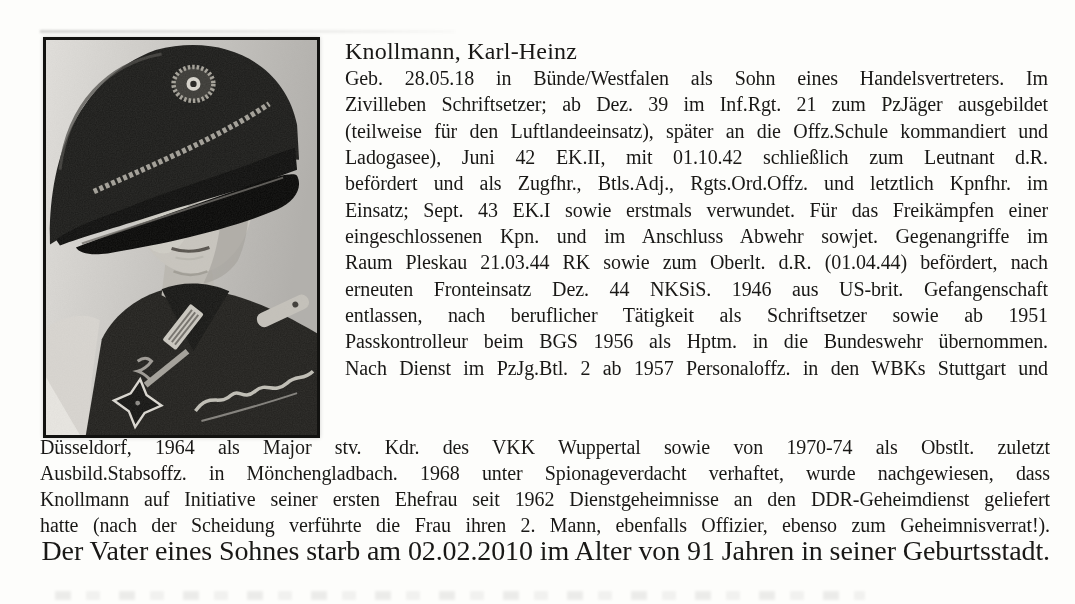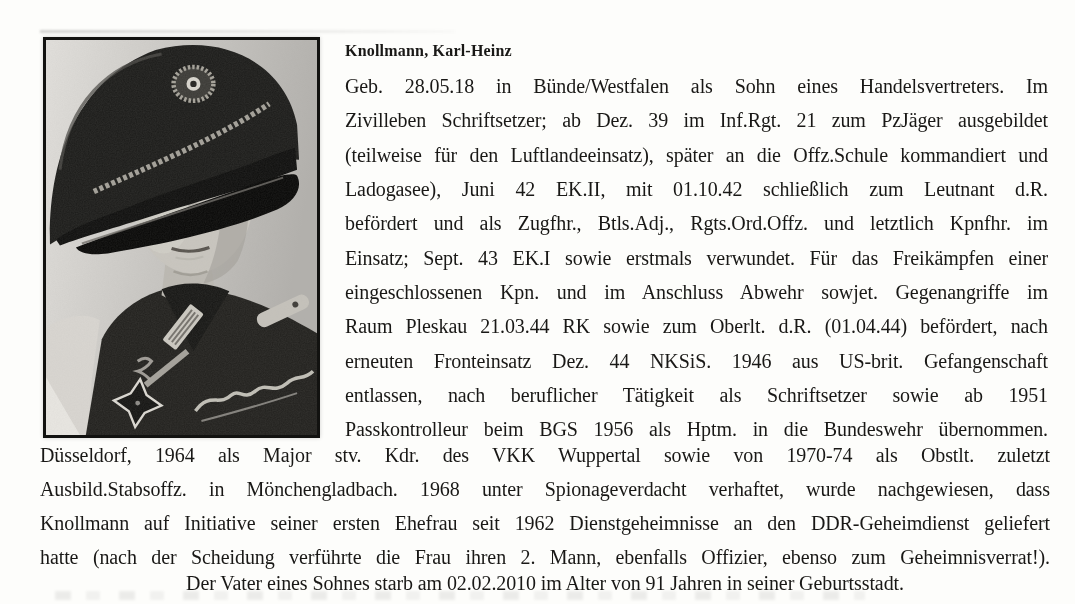--- a/index.html
+++ b/index.html
@@ -11,30 +11,30 @@
   
   .photo-frame {
     position:absolute; left:43px; top:37px; width:277px; height:401px;
     border:3px solid #121210; box-sizing:border-box; background:#c9c7c3;
     box-shadow:0 0 4px rgba(0,0,0,0.18);
   }
   .photo-frame svg { display:block; width:100%; height:100%; }
   
   .text-col { position:absolute; left:345px; top:37px; width:703px; }
   .entry-heading {
-    font-size:16px; font-weight:700; line-height:28px; letter-spacing:0.2px;
+    font-size:24px; font-weight:400; line-height:28px; letter-spacing:0.2px;
   }
   .jline {
     font-size:20px; line-height:26.35px; letter-spacing:-0.1px;
-    text-align:justify; text-align-last:justify; white-space:normal;margin-top:8px;
+    text-align:justify; text-align-last:justify; white-space:normal;
   }
   
   .bottom-block { position:absolute; left:40px; top:434px; width:1010px; }
   .bottom-block .jline { line-height:26px; }
-  .lline { font-size:20px; line-height:26px; letter-spacing:-0.1px; text-align:center; }
+  .lline { font-size:28px; line-height:26px; letter-spacing:-0.1px; text-align:right; }
   
   .top-streak {
     position:absolute; left:40px; top:30px; width:415px; height:3px;
     background:linear-gradient(to right, rgba(60,60,60,0.22), rgba(60,60,60,0.02));
     filter:blur(1px);
   }
   .bottom-artifacts {
     position:absolute; left:55px; top:591px; width:810px; height:9px;
     background:repeating-linear-gradient(90deg,
       rgba(0,0,0,0.13) 0 16px, rgba(0,0,0,0) 16px 31px,
@@ -142,20 +142,21 @@
     <div class="jline">Zivilleben Schriftsetzer; ab Dez. 39 im Inf.Rgt. 21 zum PzJäger ausgebildet</div>
     <div class="jline">(teilweise für den Luftlandeeinsatz), später an die Offz.Schule kommandiert und</div>
     <div class="jline">Ladogasee), Juni 42 EK.II, mit 01.10.42 schließlich zum Leutnant d.R.</div>
     <div class="jline">befördert und als Zugfhr., Btls.Adj., Rgts.Ord.Offz. und letztlich Kpnfhr. im</div>
     <div class="jline">Einsatz; Sept. 43 EK.I sowie erstmals verwundet. Für das Freikämpfen einer</div>
     <div class="jline">eingeschlossenen Kpn. und im Anschluss Abwehr sowjet. Gegenangriffe im</div>
     <div class="jline">Raum Pleskau 21.03.44 RK sowie zum Oberlt. d.R. (01.04.44) befördert, nach</div>
     <div class="jline">erneuten Fronteinsatz Dez. 44 NKSiS. 1946 aus US-brit. Gefangenschaft</div>
     <div class="jline">entlassen, nach beruflicher Tätigkeit als Schriftsetzer sowie ab 1951</div>
     <div class="jline">Passkontrolleur beim BGS 1956 als Hptm. in die Bundeswehr übernommen.</div>
+    <div class="jline">Nach Dienst im PzJg.Btl. 2 ab 1957 Personaloffz. in den WBKs Stuttgart und</div>
   </div>
 
   <div class="bottom-block">
     <div class="jline">Düsseldorf, 1964 als Major stv. Kdr. des VKK Wuppertal sowie von 1970-74 als Obstlt. zuletzt</div>
     <div class="jline">Ausbild.Stabsoffz. in Mönchengladbach. 1968 unter Spionageverdacht verhaftet, wurde nachgewiesen, dass</div>
     <div class="jline">Knollmann auf Initiative seiner ersten Ehefrau seit 1962 Dienstgeheimnisse an den DDR-Geheimdienst geliefert</div>
     <div class="jline">hatte (nach der Scheidung verführte die Frau ihren 2. Mann, ebenfalls Offizier, ebenso zum Geheimnisverrat!).</div>
     <div class="lline">Der Vater eines Sohnes starb am 02.02.2010 im Alter von 91 Jahren in seiner Geburtsstadt.</div>
   </div>
 

